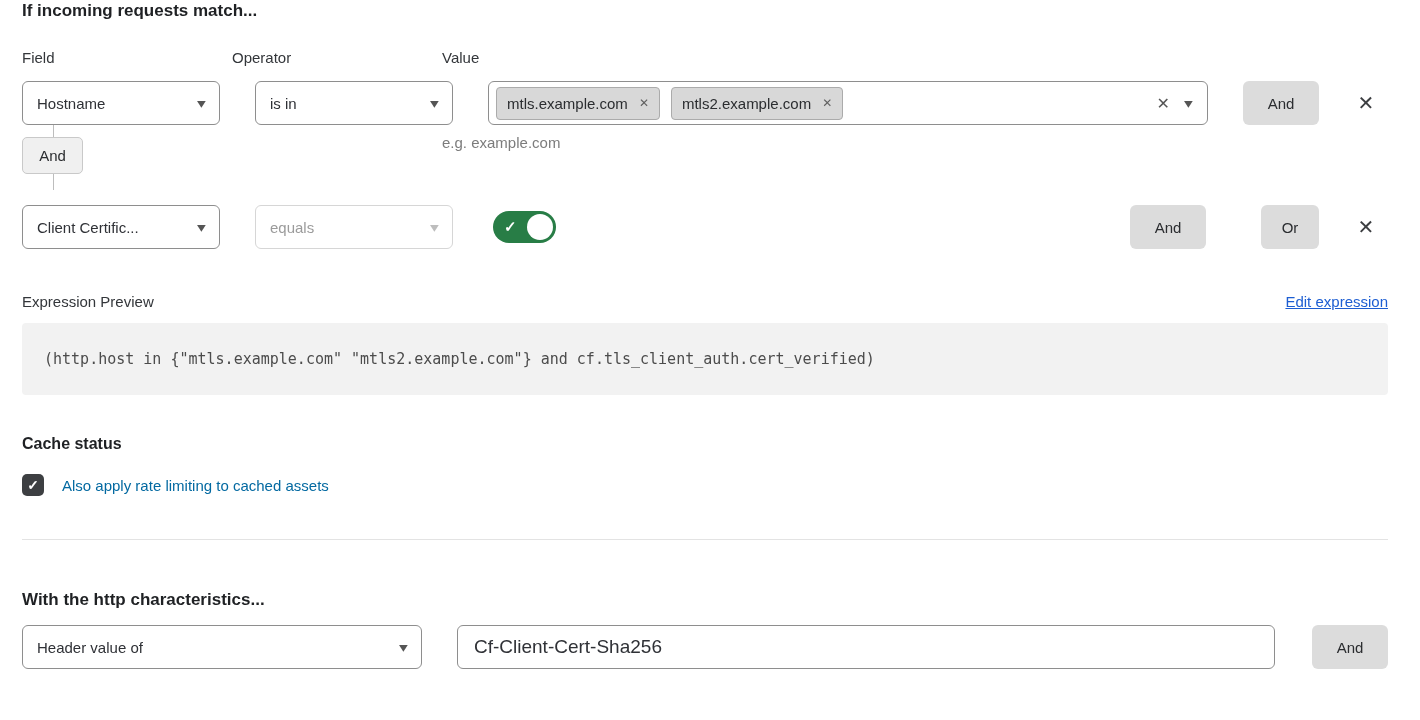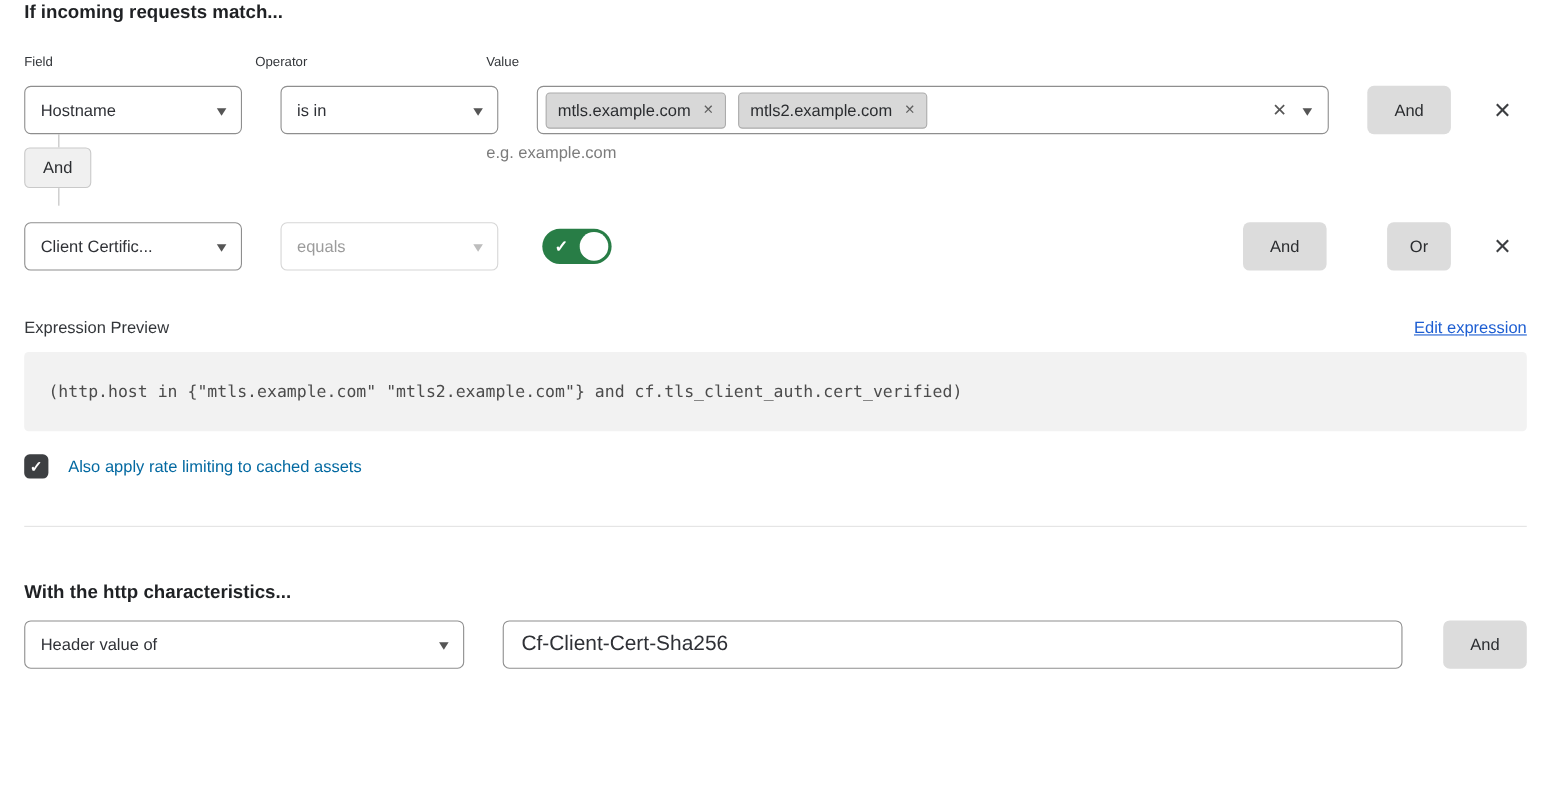--- a/index.html
+++ b/index.html
@@ -9,21 +9,21 @@
     color: #26282b;
     -webkit-font-smoothing: antialiased;
   }
   .page { margin-left: 22px; width: 1366px; }
 
   .section-title {
     font-size: 17px; font-weight: 700; color: #1f2124; line-height: 21px;
   }
 
   .labels-row { display: flex; margin-top: 28px; }
-  .col-label { font-size: 12px; color: #33363a; }
+  .col-label { font-size: 15px; color: #33363a; }
   .col-label.field-w { width: 210px; }
 
   .rule-row { display: flex; align-items: center; margin-top: 15px; height: 44px; gap: 23px; }
 
   .select {
     height: 44px; border: 1px solid #8e8e8e; border-radius: 6px;
     display: flex; align-items: center; justify-content: space-between;
     padding: 0 14px; font-size: 15px; color: #2f3136; background: #fff;
     cursor: pointer; flex: none;
   }
@@ -184,20 +184,21 @@
   </div>
 
   <div class="expr-header">
     <div class="expr-label">Expression Preview</div>
     <a class="edit-link">Edit expression</a>
   </div>
   <div class="code-box">
     <code>(http.host in {"mtls.example.com" "mtls2.example.com"} and cf.tls_client_auth.cert_verified)</code>
   </div>
 
+  <div class="sub-heading">Cache status</div>
   <div class="check-row">
     <span class="checkbox">
       <span class="check">✓</span>
     </span>
     <span class="check-label">Also apply rate limiting to cached assets</span>
   </div>
 
   <div class="divider"></div>
 
   <div class="section-title characteristics-title">With the http characteristics...</div>

